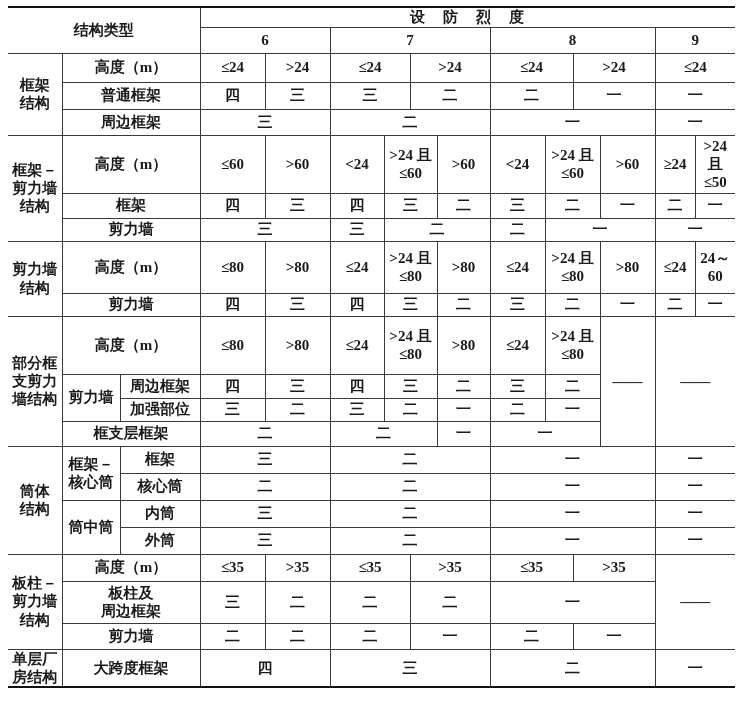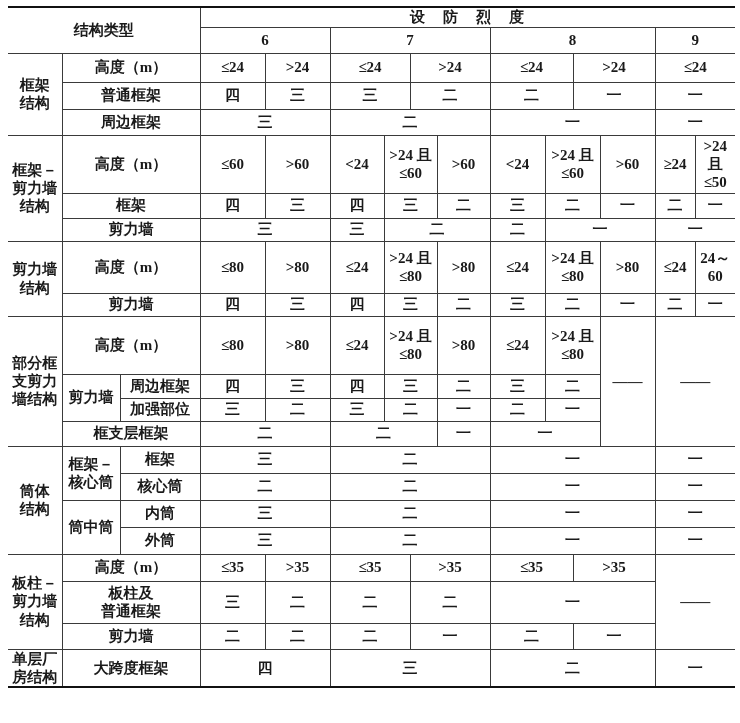--- a/index.html
+++ b/index.html
@@ -242,21 +242,21 @@
           <td class="num">≤35</td>
           <td class="num">&gt;35</td>
           <td colspan="3" class="num">≤35</td>
           <td colspan="3" class="num">&gt;35</td>
           <td colspan="3" class="num">≤35</td>
           <td colspan="3" class="num">&gt;35</td>
           <td colspan="2" rowspan="3">——</td>
         </tr>
         <tr style="height: 42px;">
           <td colspan="2">板柱及
-普通框架</td>
+周边框架</td>
           <td>三</td>
           <td>二</td>
           <td colspan="3">二</td>
           <td colspan="3">二</td>
           <td colspan="6">一</td>
         </tr>
         <tr style="height: 26px;">
           <td colspan="2">剪力墙</td>
           <td>二</td>
           <td>二</td>

